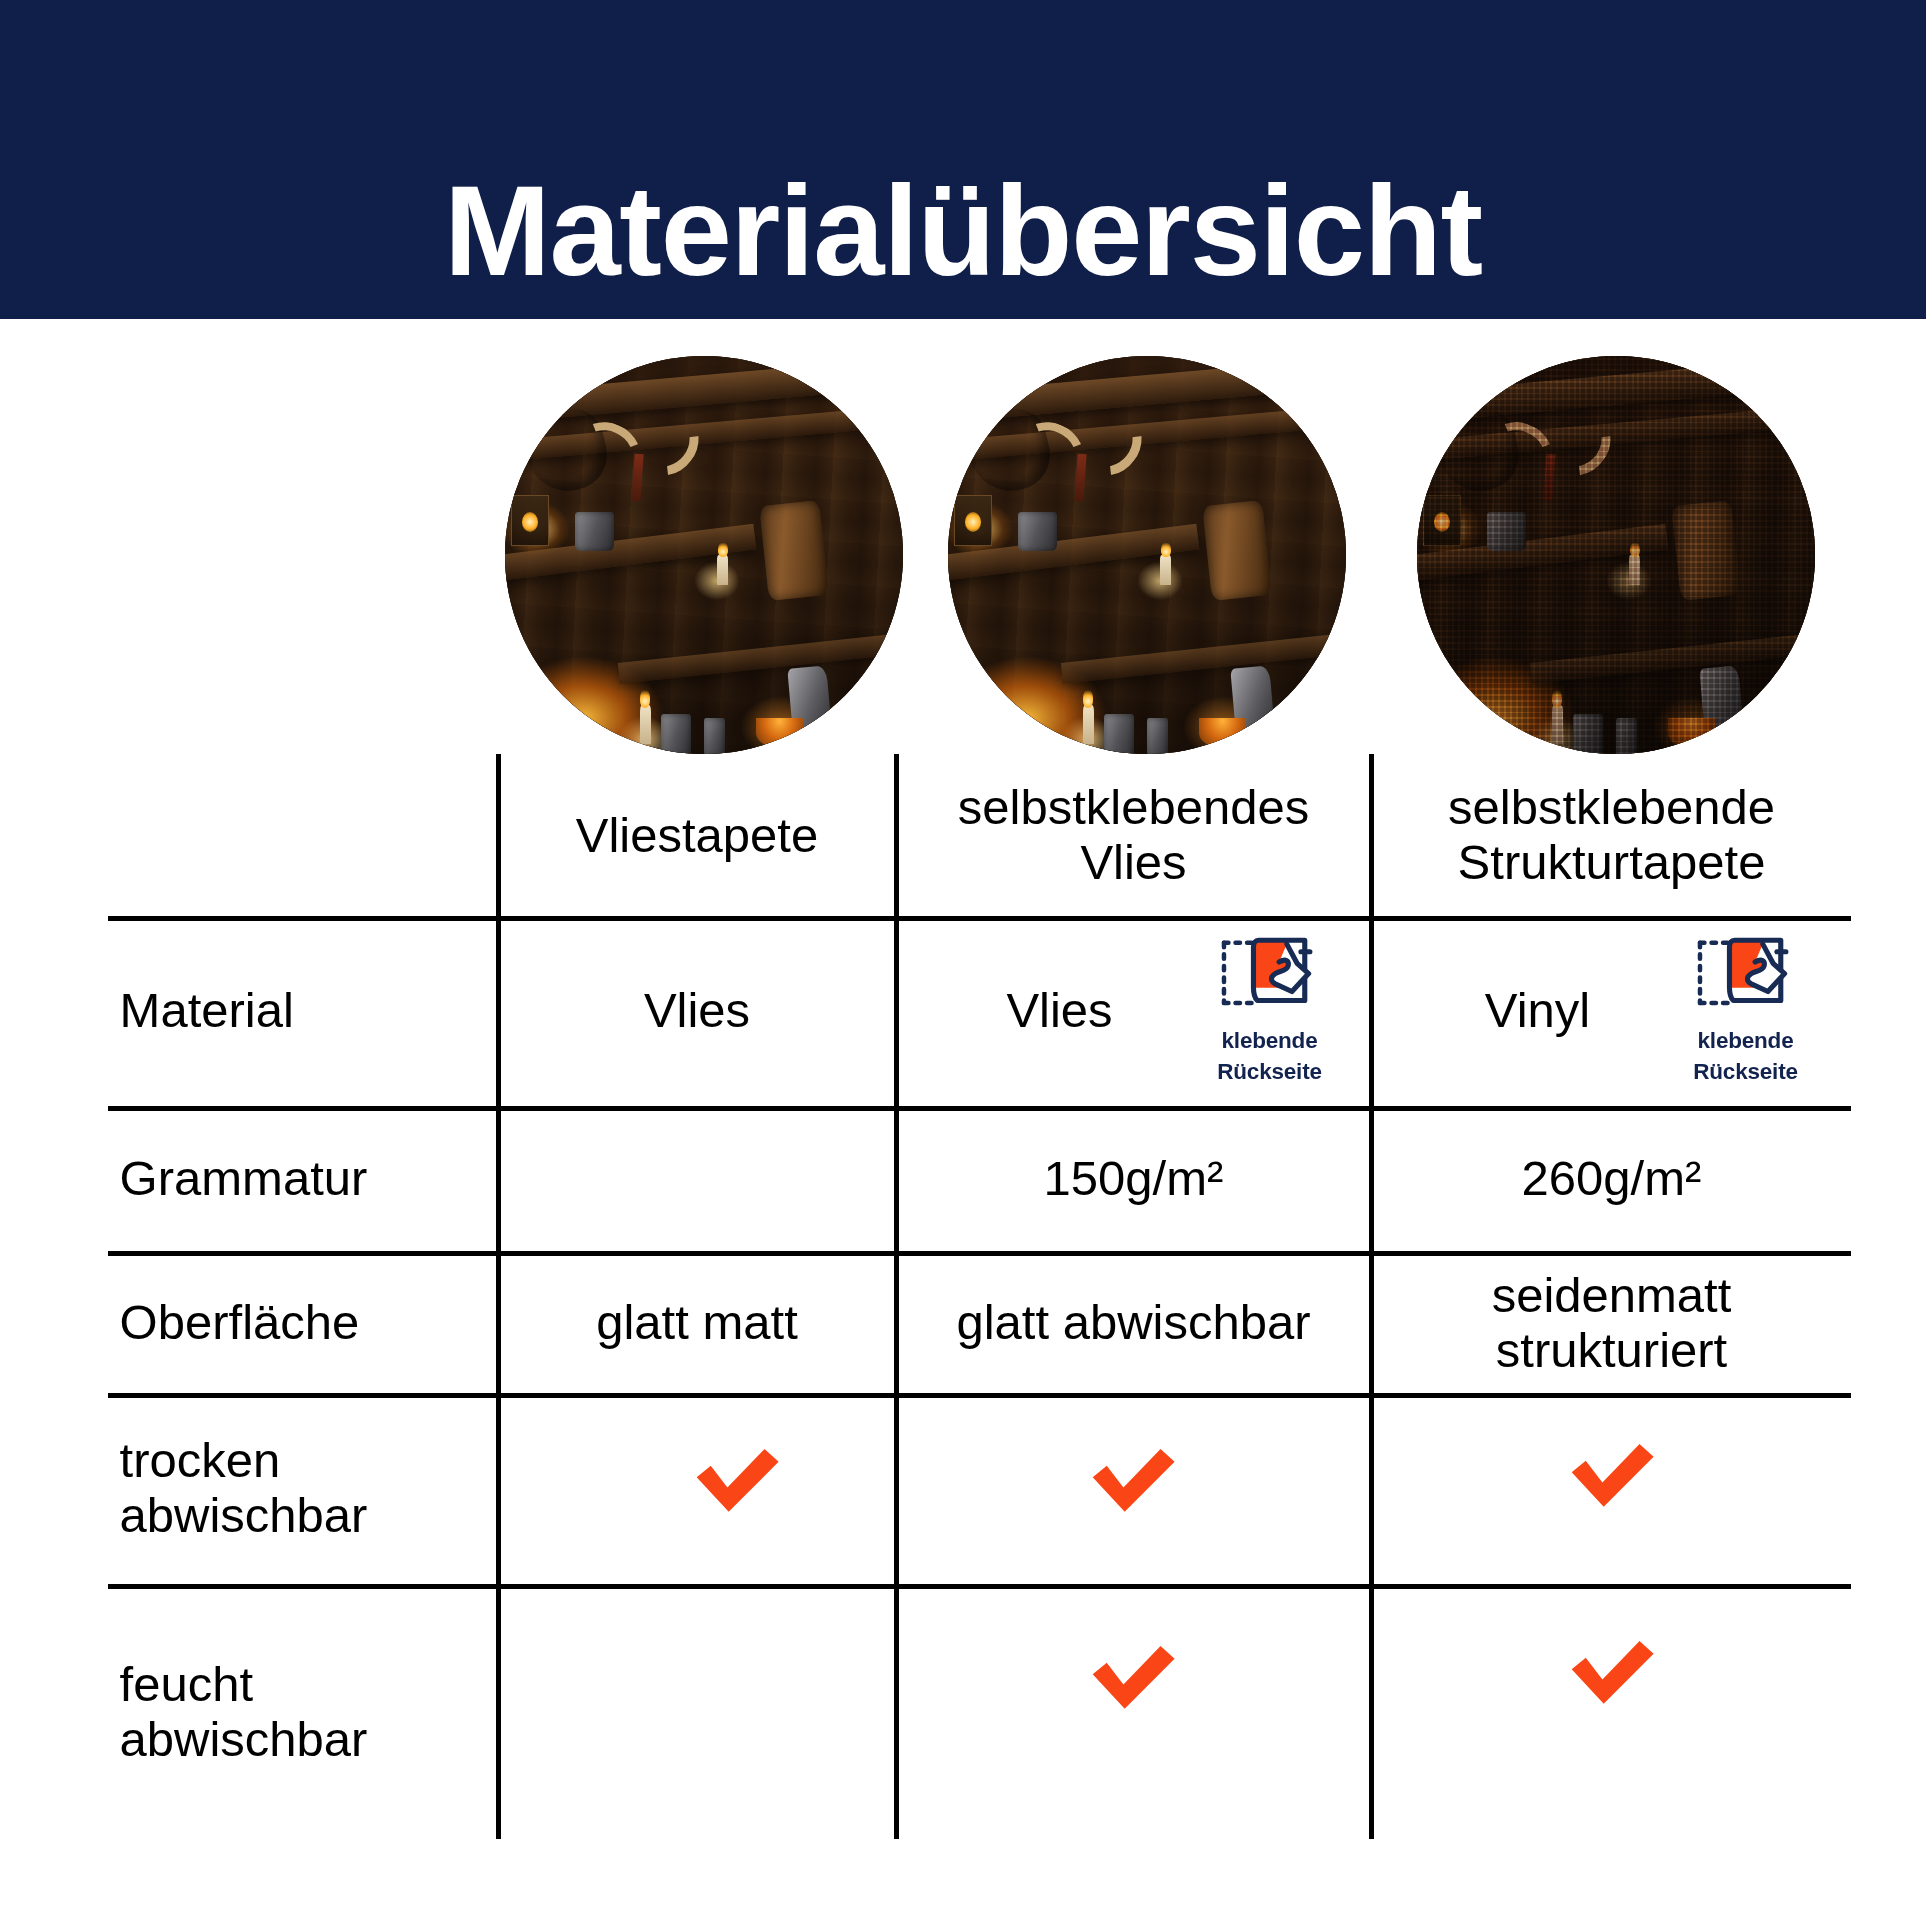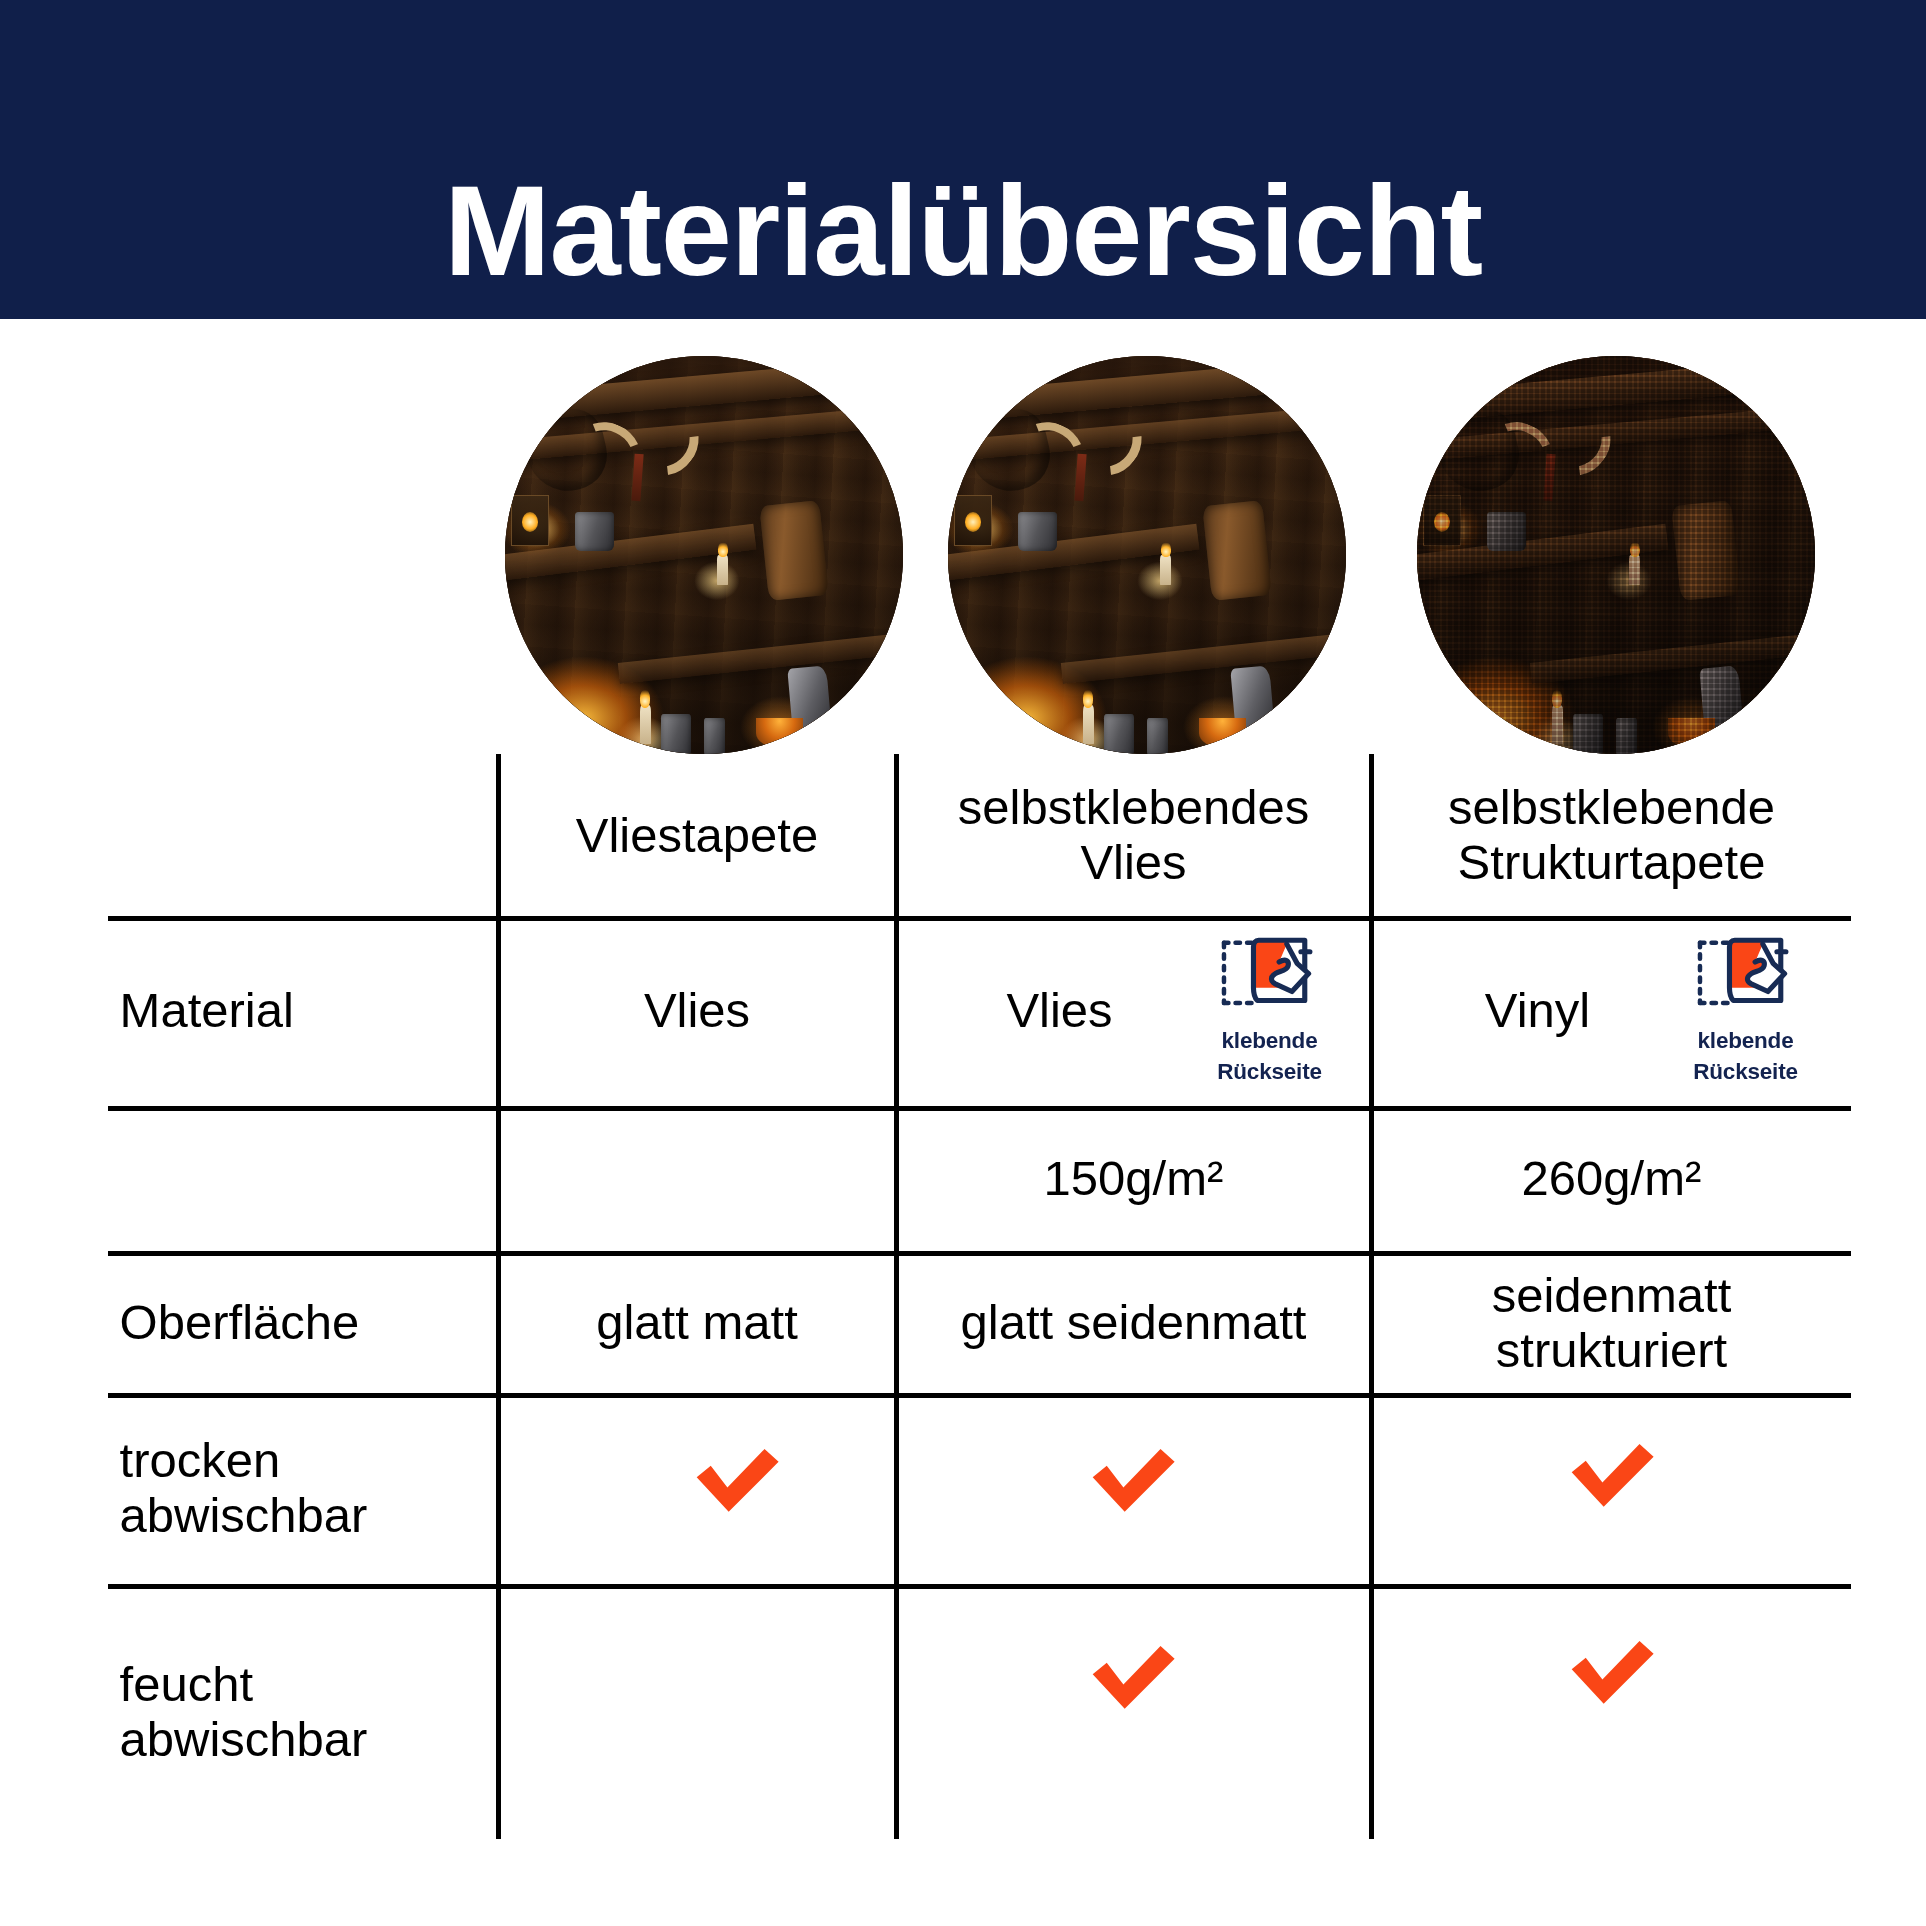--- a/index.html
+++ b/index.html
@@ -404,26 +404,27 @@
           <path d="M60 14 H112 V88 H60 Z" fill="#fa4616"></path>
           <path d="M60 88 C60 98 62 104 66 108 H140 V14 H68 C63 14 60 18 60 24 Z" fill="none" stroke="#172b54" stroke-width="8" stroke-linejoin="round"></path>
           <path d="M100 48 C110 42 116 46 114 54 C112 62 100 62 94 66 C86 71 86 78 94 82 L120 94 L146 66 L128 50 L112 20" fill="#ffffff" stroke="#172b54" stroke-width="8" stroke-linejoin="round" stroke-linecap="round"></path>
           <path d="M134 32 H148" stroke="#172b54" stroke-width="8" stroke-linecap="round"></path>
         </svg>
       </span>
       <span class="glue-text">klebende</span>
       <span class="glue-text">Rückseite</span>
     </div>
 
+    <div class="cell left lbl r2">Grammatur</div>
     <div class="cell center condensed r2 col2">150g/m²</div>
     <div class="cell center condensed r2 col3">260g/m²</div>
 
     <div class="cell center condensed r3 col1">glatt matt</div>
     <div class="cell left lbl r3">Oberfläche</div>
-    <div class="cell center condensed r3 col2" style="padding:0 39px;">glatt seidenmatt</div>
+    <div class="cell center condensed r3 col2" style="padding:0 39px;">glatt abwischbar</div>
     <div class="cell center condensed r3 col3" style="padding:0 26px;">seidenmatt strukturiert</div>
 
     <div class="cell left lbl r4" style="padding-right:6px;">trocken abwischbar</div>
     <div class="check ck-r4-c1">
       <svg viewBox="0 0 150 120" xmlns="http://www.w3.org/2000/svg">
         <path d="M12 58 L34 40 L60 74 L118 14 L140 34 L62 112 Z" fill="#fa4616"></path>
       </svg>
     </div>
     <div class="check ck-r4-c2">
       <svg viewBox="0 0 150 120" xmlns="http://www.w3.org/2000/svg">

